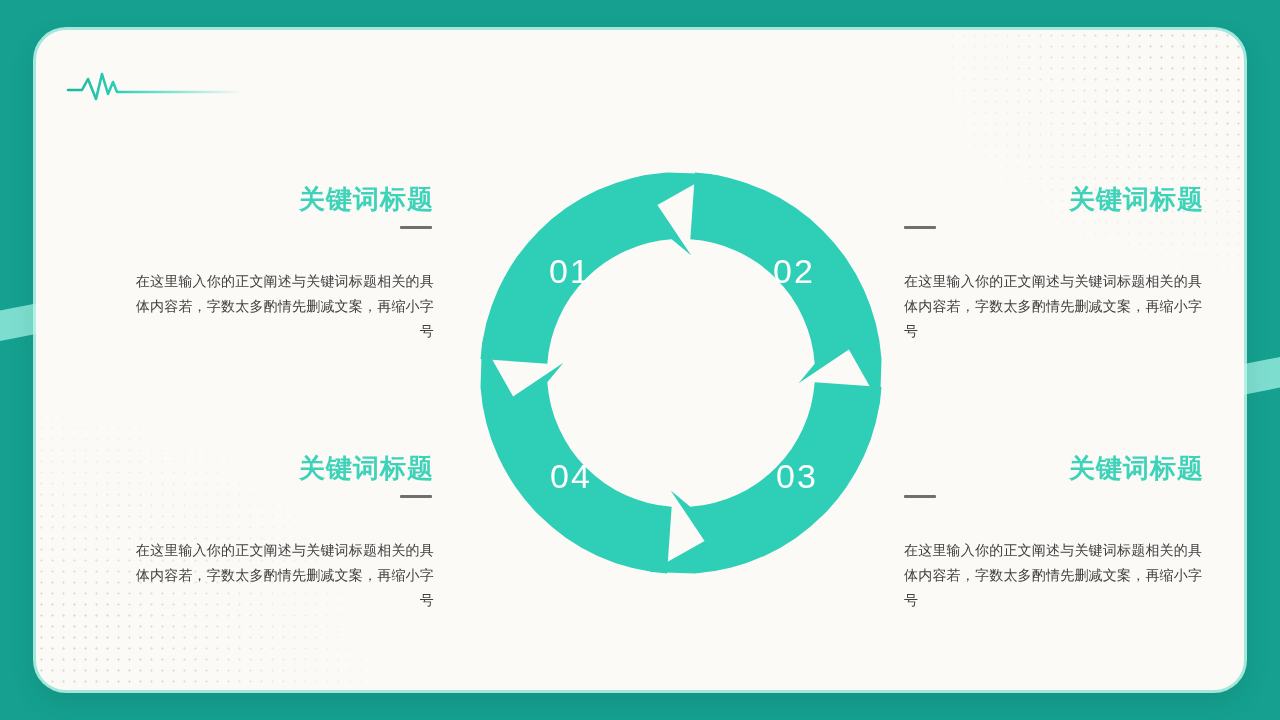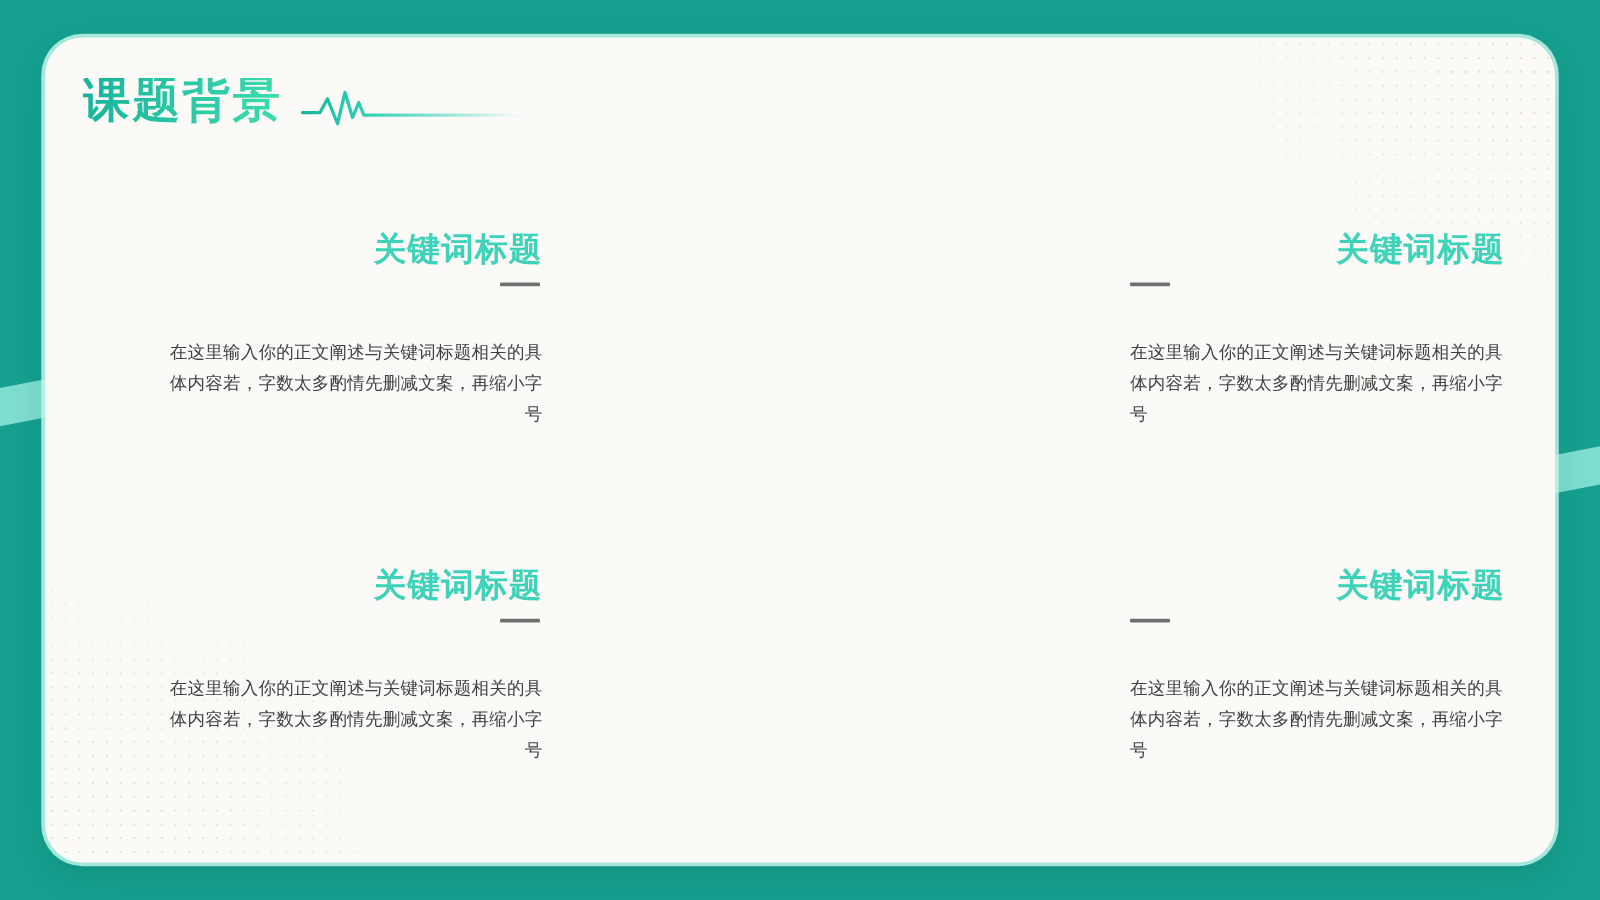--- a/index.html
+++ b/index.html
@@ -143,21 +143,20 @@
 
   <div class="stripe stripe-left"></div>
   <div class="stripe stripe-right"></div>
 
   <div id="card">
 
     <div class="dots dots-tr"></div>
     <div class="dots dots-bl"></div>
 
     <div id="title-row">
-      <div id="page-title">课题背景</div>
       <svg id="ecg" width="180" height="36" viewBox="0 0 180 36">
         <defs>
           <linearGradient id="ecgGrad" x1="0" y1="0" x2="1" y2="0">
             <stop offset="0%" stop-color="#19b79d"></stop>
             <stop offset="28%" stop-color="#2ecfb6"></stop>
             <stop offset="100%" stop-color="#2ecfb6" stop-opacity="0"></stop>
           </linearGradient>
         </defs>
         <path d="M2 22 L16 22 L22 11 L30 31 L36 6 L42 26 L47 14 L51 24 L178 24" fill="none" stroke="url(#ecgGrad)" stroke-width="2.6" stroke-linejoin="round" stroke-linecap="round"></path>
       </svg>
@@ -180,15 +179,32 @@
       <div class="rule"></div>
       <div class="body">在这里输入你的正文阐述与关键词标题相关的具体内容若，字数太多酌情先删减文案，再缩小字号</div>
     </div>
 
     <div class="block" id="block-4">
       <div class="kw-title">关键词标题</div>
       <div class="rule"></div>
       <div class="body">在这里输入你的正文阐述与关键词标题相关的具体内容若，字数太多酌情先删减文案，再缩小字号</div>
     </div>
 
+    <div id="cycle">
+      <svg viewBox="0 0 470 470">
+        <g>
+            <path d="M 34.5 221.0 A 201 201 0 0 1 221.0 34.5 L 266.5 36.0 L 211.4 67.1 L 245.3 117.4 L 225.7 101.3 A 134 134 0 0 0 101.3 225.7 Z" fill="#2ecfb6"></path>
+            <path d="M 249.0 34.5 A 201 201 0 0 1 435.5 221.0 L 434.0 266.5 L 402.9 211.4 L 352.6 245.3 L 368.7 225.7 A 134 134 0 0 0 244.3 101.3 Z" fill="#2ecfb6"></path>
+            <path d="M 435.5 249.0 A 201 201 0 0 1 249.0 435.5 L 203.5 434.0 L 258.6 402.9 L 224.7 352.6 L 244.3 368.7 A 134 134 0 0 0 368.7 244.3 Z" fill="#2ecfb6"></path>
+            <path d="M 221.0 435.5 A 201 201 0 0 1 34.5 249.0 L 36.0 203.5 L 67.1 258.6 L 117.4 224.7 L 101.3 244.3 A 134 134 0 0 0 225.7 368.7 Z" fill="#2ecfb6"></path>
+          </g>
+
+        <g>
+          <text class="ring-num" x="124" y="133">01</text>
+          <text class="ring-num" x="348" y="133">02</text>
+          <text class="ring-num" x="351" y="338">03</text>
+          <text class="ring-num" x="125" y="338">04</text>
+        </g>
+      </svg>
+    </div>
 
   </div>
 </div>
 
 </body></html>

